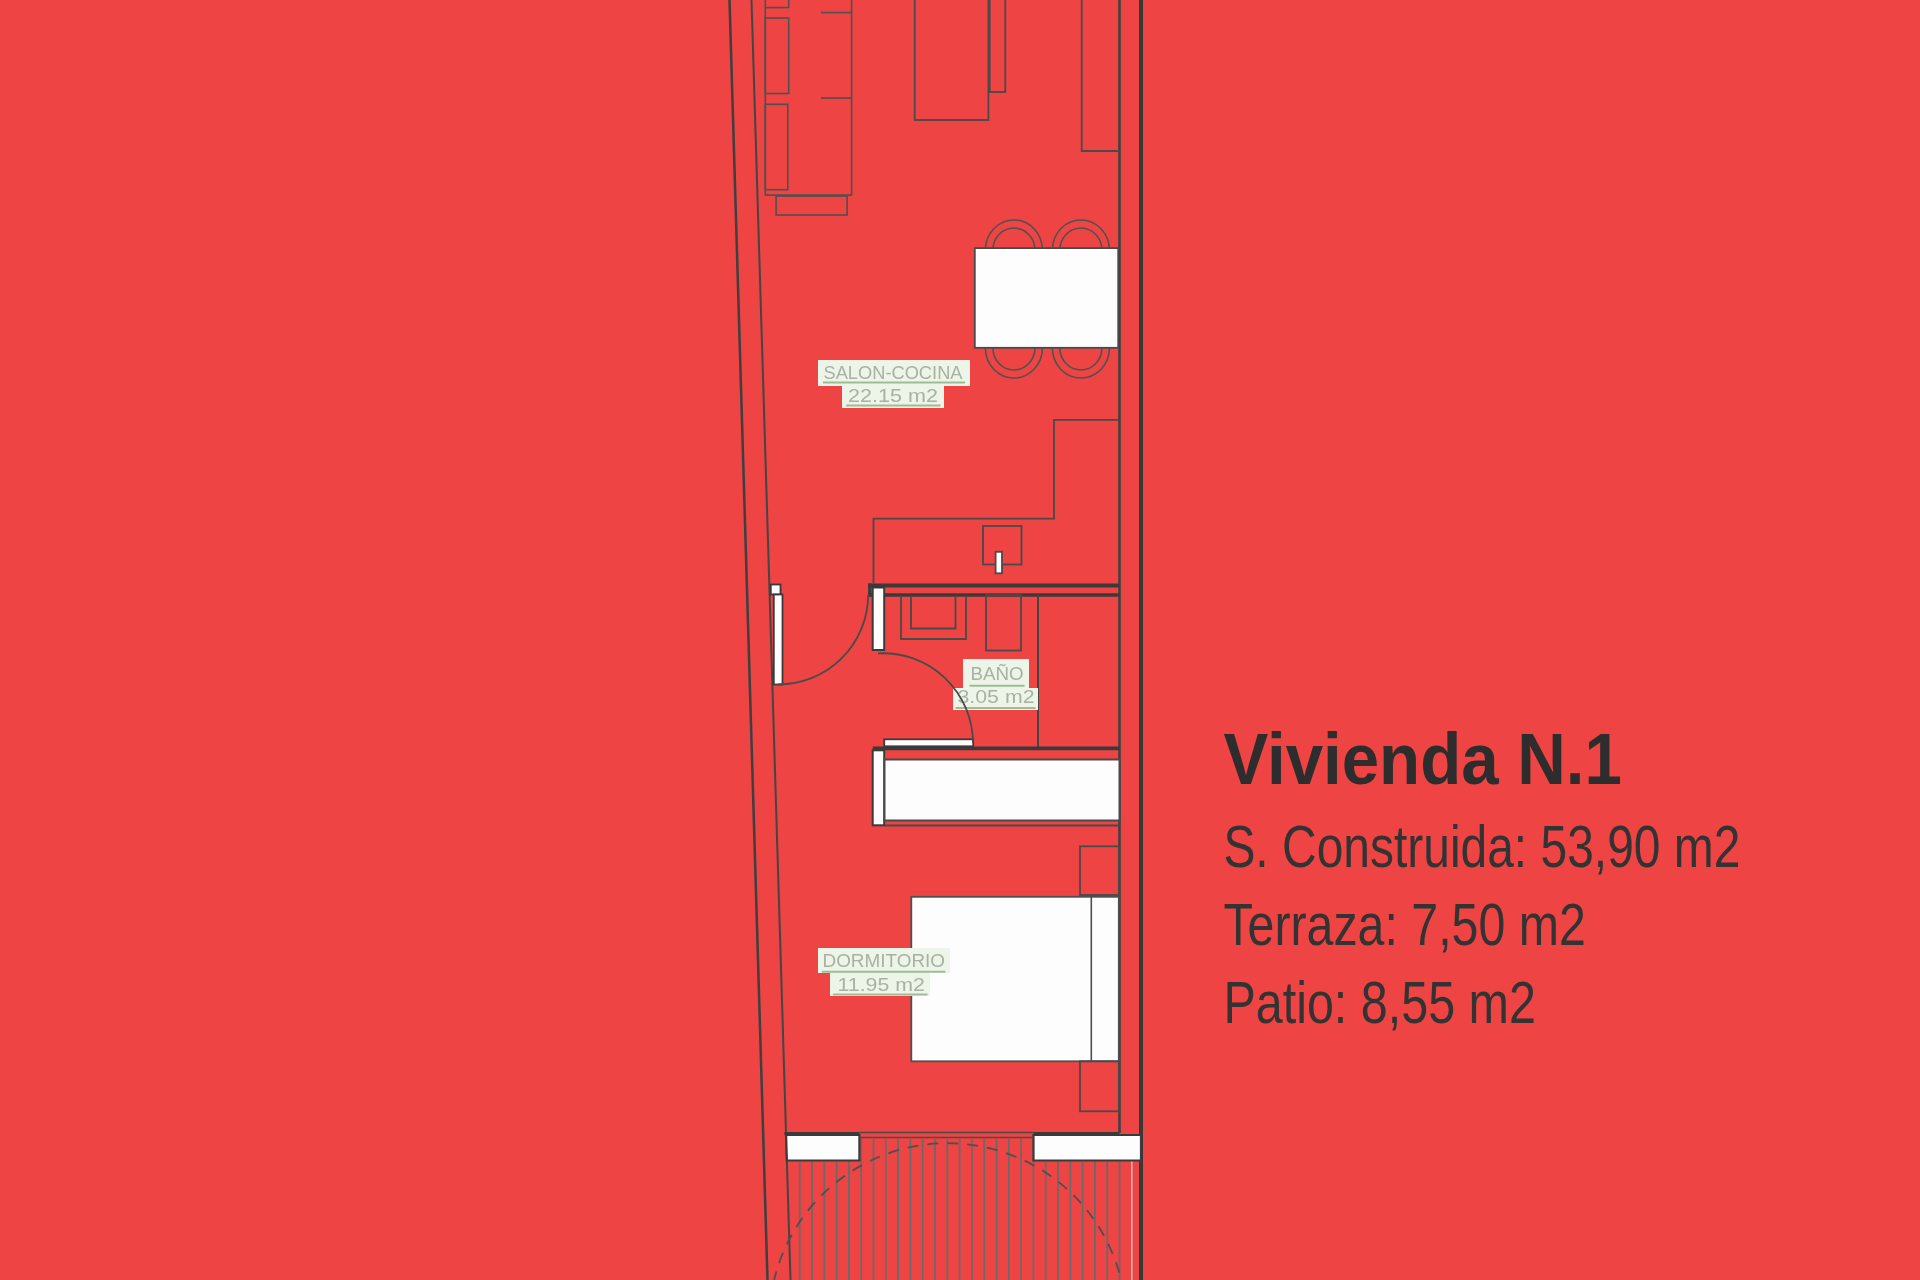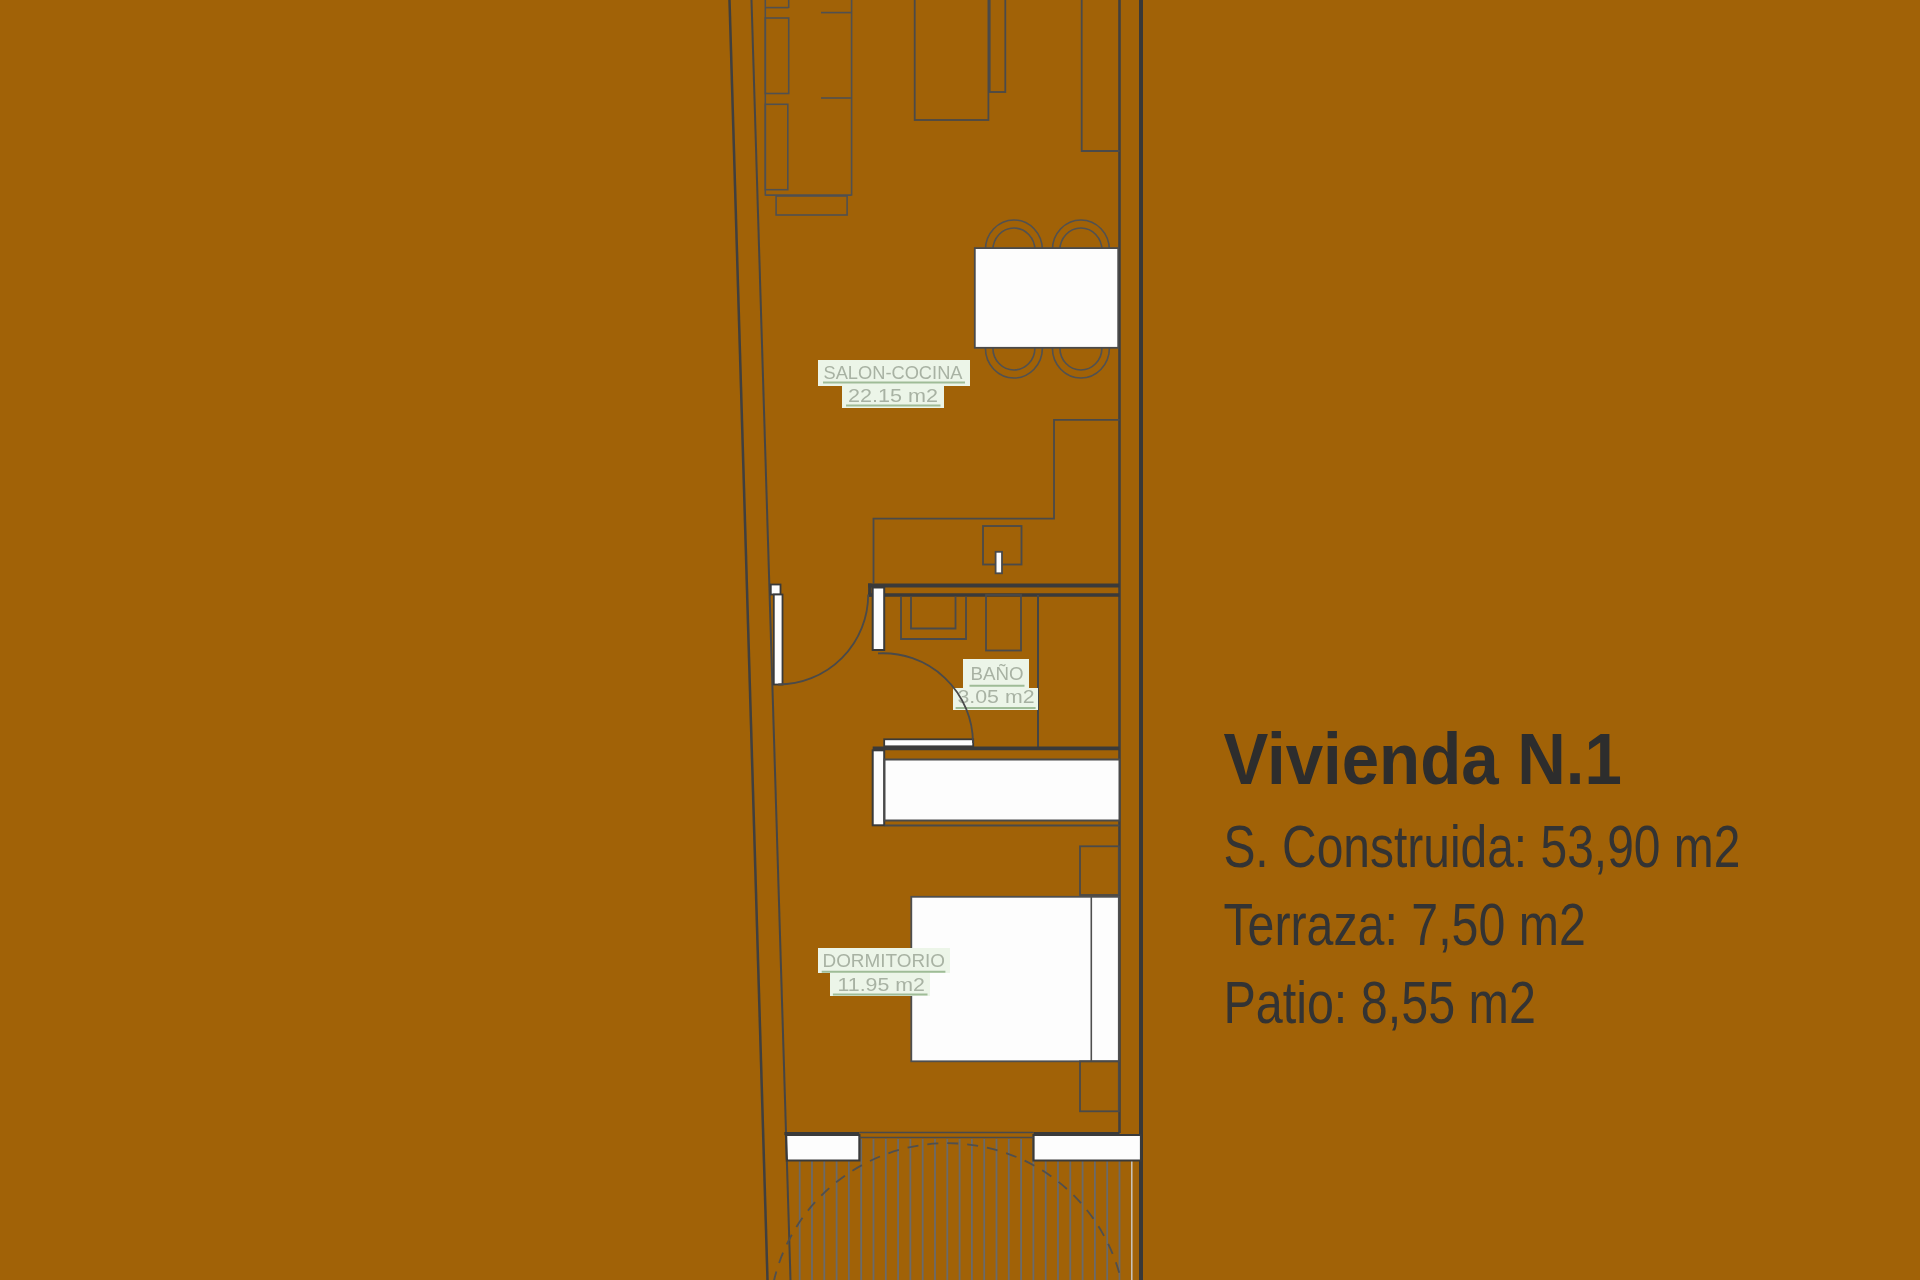--- a/index.html
+++ b/index.html
@@ -1,16 +1,16 @@
 <!DOCTYPE html>
 <html><head>
 <meta charset="utf-8">
 <style>
   html,body{margin:0;padding:0;background:#ffffff;}
-  .page{position:relative;width:1920px;height:1280px;overflow:hidden;background:#a16207;
+  .page{position:relative;width:1920px;height:1280px;overflow:hidden;background:#ef4444;
         font-family:"Liberation Sans", sans-serif;}
   svg text{font-family:"Liberation Sans", sans-serif;}
 </style>
 </head>
 <body>
 <div class="page">
 <svg width="1920" height="1280" viewBox="0 0 1920 1280" xmlns="http://www.w3.org/2000/svg">
 <defs>
 <clipPath id="pageclip">
           <rect x="0" y="0" width="1920" height="1280"></rect>

